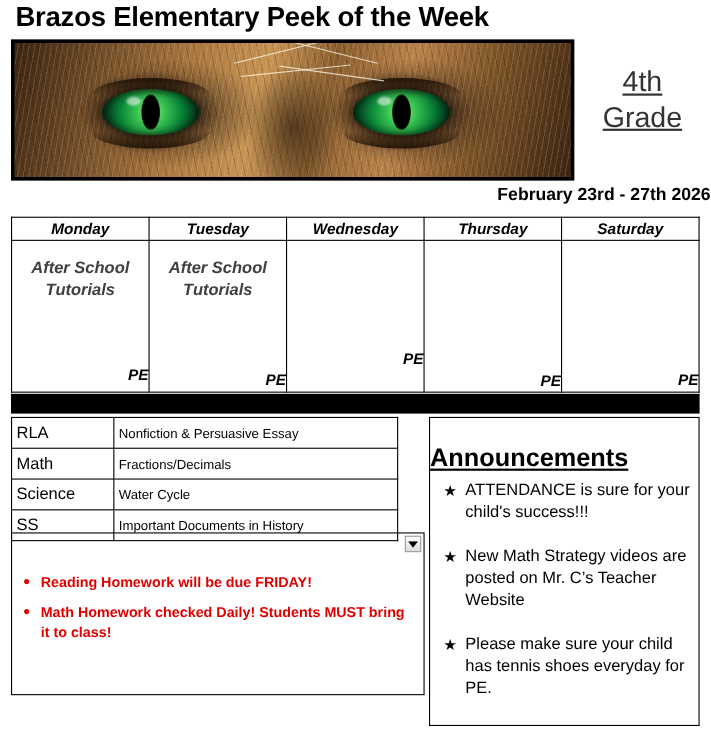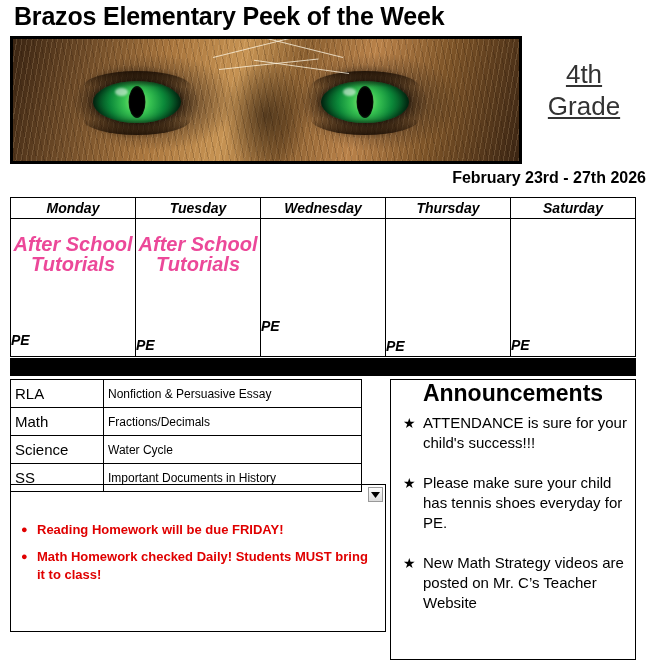--- a/index.html
+++ b/index.html
@@ -175,32 +175,32 @@
     font-size: 14px;
     font-weight: bold;
     text-align: center;
   }
   .week td {
     height: 137px;
     vertical-align: top;
     position: relative;
   }
   .tutorial {
-    color: #ec4899;
-    font-weight: bold;
-    font-size: 20px;
+    color: #404040;
+    font-weight: bold;
+    font-size: 15px;
     text-align: center;
     line-height: 20px;
     padding-top: 15px;
   }
   .pe {
     position: absolute;
     left: 0;
     width: 100%;
-    text-align: left;
+    text-align: right;
     font-weight: bold;
     font-size: 14px;
   }
   .pe.p1 { bottom: 8px; }
   .pe.p2 { bottom: 3px; }
   .pe.p3 { bottom: 22px; }
   .pe.p4 { bottom: 2px; }
   .pe.p5 { bottom: 3px; }
 
   
@@ -285,24 +285,25 @@
   .annbox {
     position: absolute;
     left: 390px;
     top: 379px;
     width: 246px;
     height: 281px;
     border: 1px solid #000;
     box-sizing: border-box;
   }
   .ann-title {
-    text-align: center;
+    text-align: left;
     font-size: 23px;
     font-weight: bold;
-    margin-top: 0;
+    text-decoration: underline;
+    margin-top: 23px;
   }
   .annlist {
     list-style: none;
     margin: 6px 0 0 0;
     padding: 0 6px 0 10px;
     font-size: 15px;
     line-height: 20px;
   }
   .annlist li {
     position: relative;
@@ -434,18 +435,18 @@
     <ul class="hwlist">
       <li>Reading Homework will be due FRIDAY!</li>
       <li>Math Homework checked Daily! Students MUST bring it to class!</li>
     </ul>
   </div>
 
   <div class="annbox">
     <div class="ann-title">Announcements</div>
     <ul class="annlist">
       <li>ATTENDANCE is sure for your child's success!!!</li>
+      <li>New Math Strategy videos are posted on Mr. C’s Teacher Website</li>
       <li>Please make sure your child has tennis shoes everyday for PE.</li>
-      <li>New Math Strategy videos are posted on Mr. C’s Teacher Website</li>
     </ul>
   </div>
 
 </div>
 
 </body></html>

